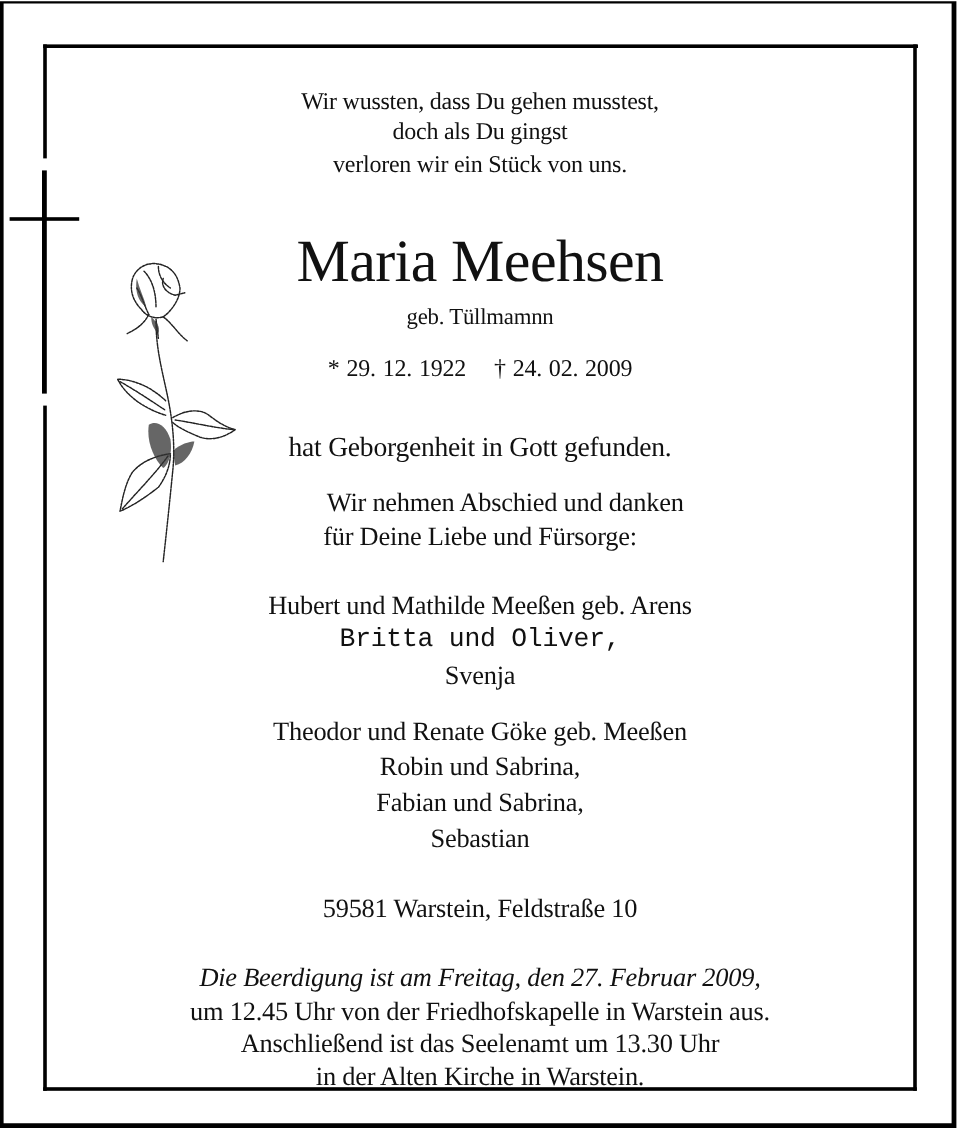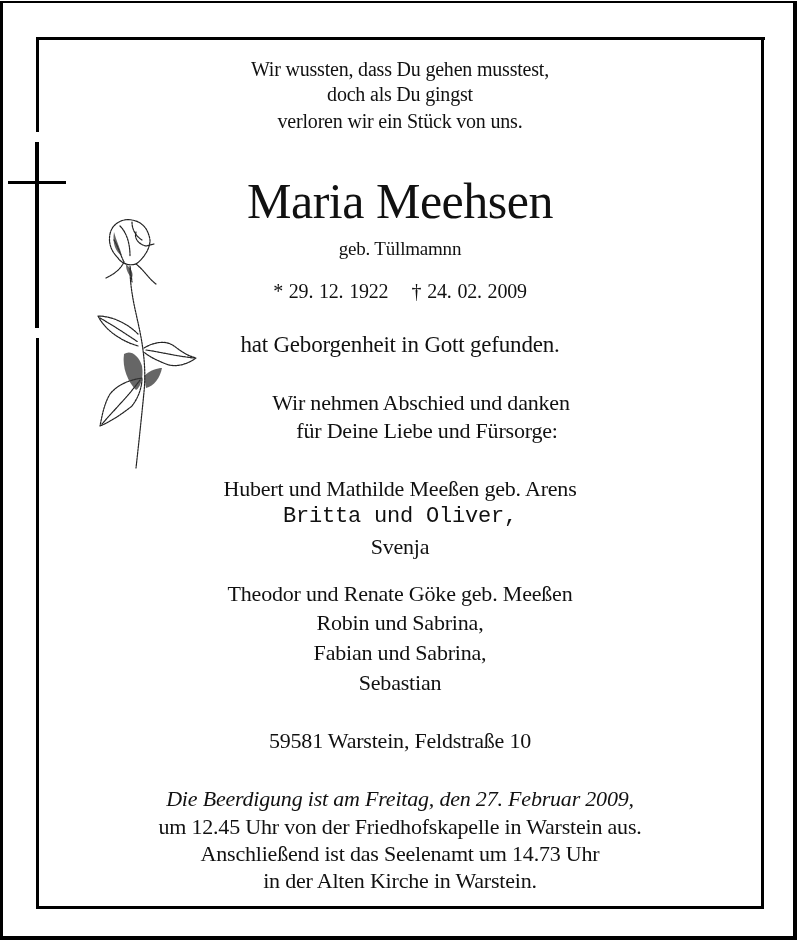--- a/index.html
+++ b/index.html
@@ -61,20 +61,21 @@
       width: 722px;
       text-align: center;
     }
     .line {
       position: absolute;
       left: 0;
       width: 722px;
       text-align: center;
       white-space: nowrap;
       letter-spacing: -0.2px;
+      margin-top: 16px;
     }
     .poem { font-size: 20px; }
     .name { font-size: 50px; letter-spacing: -0.5px; }
     .maiden { font-size: 19px; }
     .dates { font-size: 20px; word-spacing: 1px; }
     .large { font-size: 23px; }
     .body-text { font-size: 22px; }
   </style>
 </head>
 <body>
@@ -127,39 +128,39 @@
 
 <div class="content">
   <div class="line poem" style="top:18px;">Wir wussten, dass Du gehen musstest,</div>
   <div class="line poem" style="top:43px;">doch als Du gingst</div>
   <div class="line poem" style="top:70px;">verloren wir ein Stück von uns.</div>
 
   <div class="line name" style="top:132px;">Maria Meehsen</div>
   <div class="line maiden" style="top:198px;">geb. Tüllmamnn</div>
   <div class="line dates" style="top:240px; white-space:pre;">* 29. 12. 1922    † 24. 02. 2009</div>
 
-  <div class="line large" style="top:292px;">hat Geborgenheit in Gott gefunden.</div>
+  <div class="line large" style="top:304px;">hat Geborgenheit in Gott gefunden.</div>
 
   <div class="line body-text" style="top:350px;padding-left:21px;">Wir nehmen Abschied und danken</div>
-  <div class="line body-text" style="top:378px;padding-left:27px;">für Deine Liebe und Fürsorge:</div>
+  <div class="line body-text" style="top:378px;">für Deine Liebe und Fürsorge:</div>
 
   <div>
     <div class="line body-text" style="top:436px;">Hubert und Mathilde Meeßen geb. Arens</div>
     <div class="line body-text" style="top:464px;font-family:Liberation Mono, monospace;">Britta und Oliver,</div>
     <div class="line body-text" style="top:494px;">Svenja</div>
   </div>
 
   <div>
     <div class="line body-text" style="top:541px;">Theodor und Renate Göke geb. Meeßen</div>
     <div class="line body-text" style="top:570px;">Robin und Sabrina,</div>
     <div class="line body-text" style="top:600px;">Fabian und Sabrina,</div>
     <div class="line body-text" style="top:630px;">Sebastian</div>
   </div>
 
   <div class="line body-text" style="top:688px;">59581 Warstein, Feldstraße 10</div>
 
   <div>
     <div class="line body-text" style="top:746px;font-style:italic;">Die Beerdigung ist am Freitag, den 27. Februar 2009,</div>
     <div class="line body-text" style="top:774px;">um 12.45 Uhr von der Friedhofskapelle in Warstein aus.</div>
-    <div class="line body-text" style="top:801px;">Anschließend ist das Seelenamt um 14.73 Uhr</div>
+    <div class="line body-text" style="top:801px;">Anschließend ist das Seelenamt um 13.30 Uhr</div>
     <div class="line body-text" style="top:828px;">in der Alten Kirche in Warstein.</div>
   </div>
 </div>
 
 </body></html>

